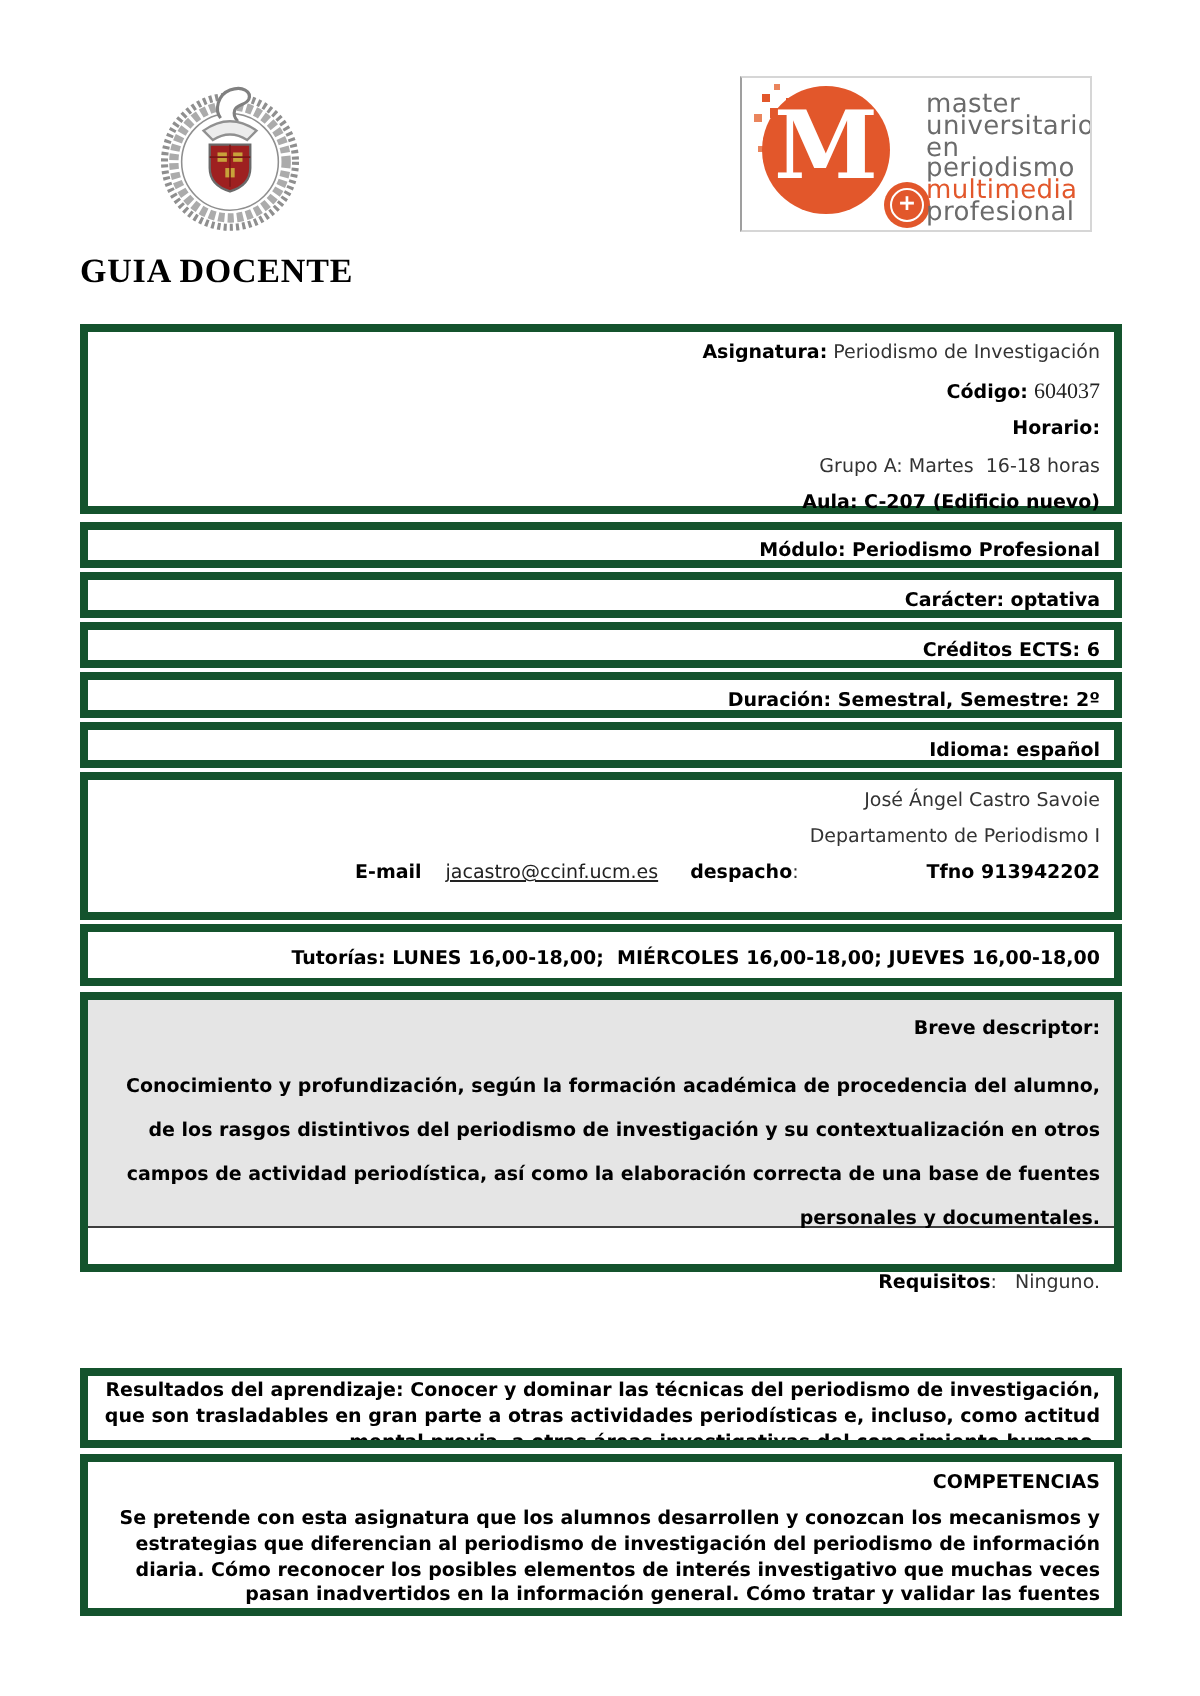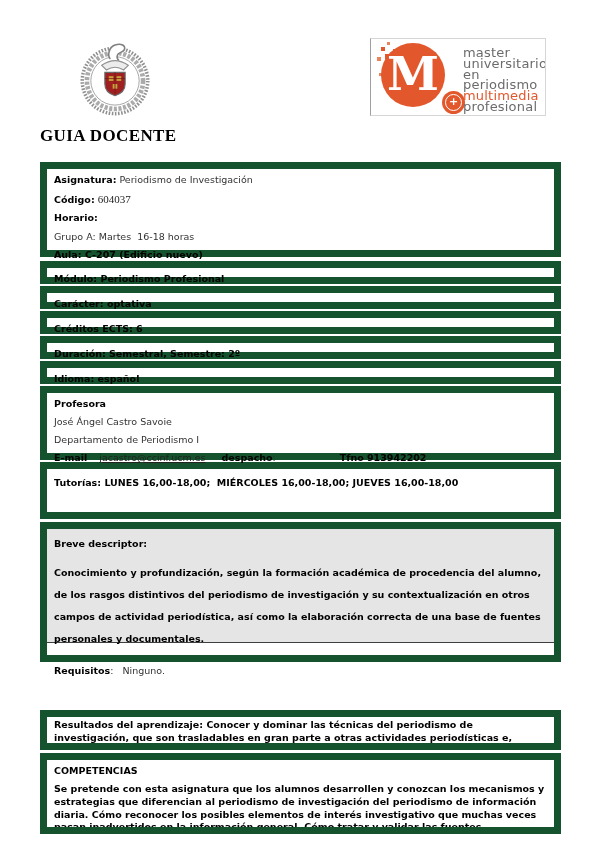--- a/index.html
+++ b/index.html
@@ -50,34 +50,34 @@
   .logo-text .orange { color:#e2572b; }
   .title {
     position:absolute; left:40px; top:126px; margin:0;
     font-family:"Liberation Serif", serif; font-weight:bold;
     font-size:17px; letter-spacing:0.4px; color:#000;
   }
 
   
   .doc { position:absolute; left:40px; top:162px; width:521px; }
   .trow {
-    width:100%; border:7px solid #14532d; background:#fff;
-    padding:0 7px; font-size:9.5px; color:#333;
+    width:100%; border:4px solid #14532d; background:#fff;
+    padding:0 7px; font-size:9.5px; color:#333;text-align:right;
   }
   .trow b, .lbl { color:#000; font-weight:bold; }
   .r1 { height:95px; margin-bottom:4px; padding-top:2px; }
   .r1 p { margin:0; line-height:18.6px; }
   .serifnum { font-family:"Liberation Serif", serif; font-size:11px; color:#222; }
   .rS { height:23px; margin-bottom:2px; line-height:21px; font-weight:bold; color:#000; }
   .r7 { height:74px; margin-bottom:2px; padding-top:2px; }
   .r7 p { margin:0; line-height:18px; }
   .email-link { color:#222; text-decoration:underline; margin-left:12px; }
   .despacho { margin-left:16px; }
   .tfno { margin-left:64px; }
-  .r8 { height:57px; margin-bottom:3px; padding-top:8px; font-weight:bold; color:#000; line-height:12px; }
+  .r8 { height:31px; margin-bottom:3px; padding-top:8px; font-weight:bold; color:#000; line-height:12px; }
   .group { height:140px; margin-bottom:4px; padding:0; }
   .cell-gray { height:113px; background:#e5e5e5; padding:9px 7px 0 7px; }
   .cell-gray .head { font-weight:bold; color:#000; }
   .cell-gray p { margin:13px 0 0 0; font-weight:bold; color:#000; line-height:22px; }
   .cell-req { border-top:1px solid #3e3e3e; height:25px; line-height:24px; padding:16px 7px; }
   .cell-req .val { margin-left:9px; }
   .r11 { height:40px; margin-bottom:3px; padding-top:2px; font-weight:bold; color:#000; line-height:12.8px; overflow:hidden;margin-top:48px; }
   .r12 { height:81px; padding-top:5px; overflow:hidden; }
   .r12 .head { font-weight:bold; color:#000; line-height:12px; }
   .r12 p { margin:6px 0 0 0; font-weight:bold; color:#000; line-height:12.8px; }
@@ -149,21 +149,20 @@
       <p><b>Aula: C-207 (Edificio nuevo)</b></p>
     </div>
 
     <div class="trow rS">Módulo: Periodismo Profesional</div>
     <div class="trow rS">Carácter: optativa</div>
     <div class="trow rS">Créditos ECTS: 6</div>
     <div class="trow rS">Duración: Semestral, Semestre: 2º</div>
     <div class="trow rS">Idioma: español</div>
 
     <div class="trow r7">
-      <p><b>Profesora</b></p>
       <p>José Ángel Castro Savoie</p>
       <p>Departamento de Periodismo I</p>
       <p><b>E-mail</b><span class="email-link">jacastro@ccinf.ucm.es</span><span class="despacho"><b>despacho</b><span>:</span></span><b class="tfno">Tfno 913942202</b></p>
     </div>
 
     <div class="trow r8">Tutorías: LUNES 16,00-18,00; &nbsp;MIÉRCOLES 16,00-18,00; JUEVES 16,00-18,00</div>
 
     <div class="trow group">
       <div class="cell-gray">
         <div class="head">Breve descriptor:</div>

